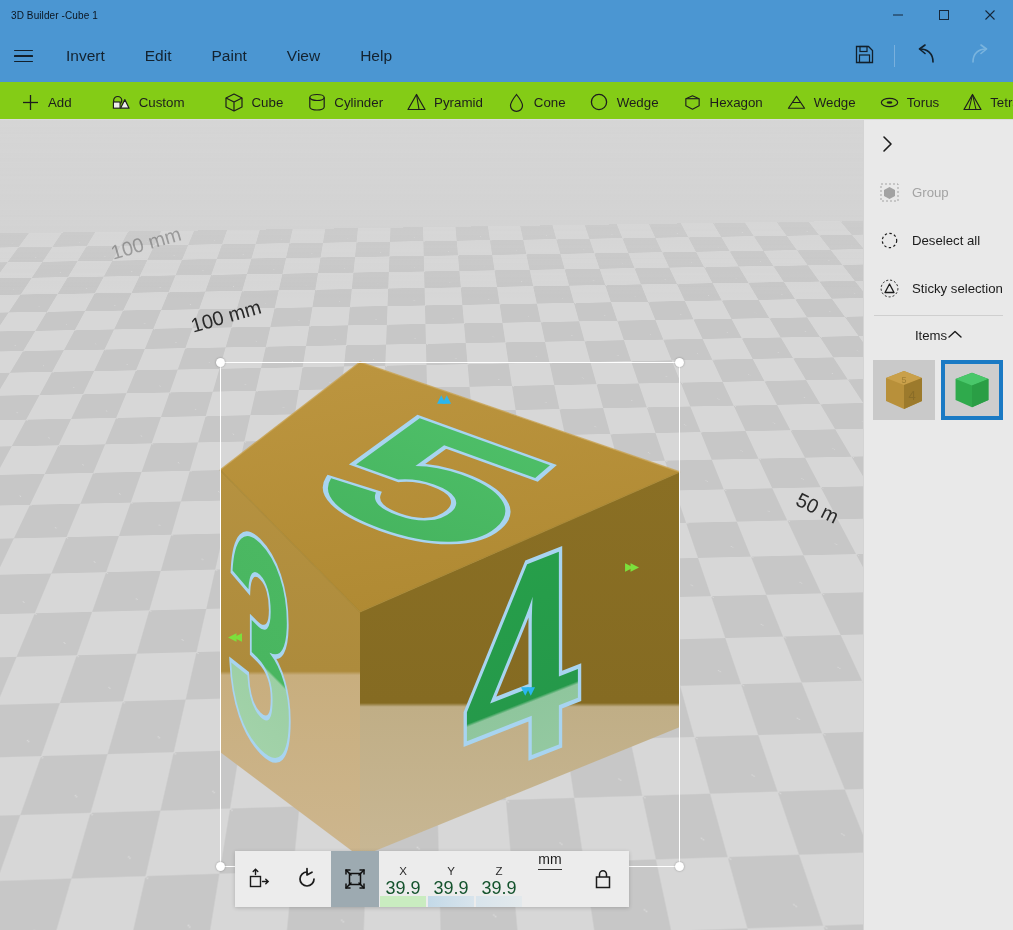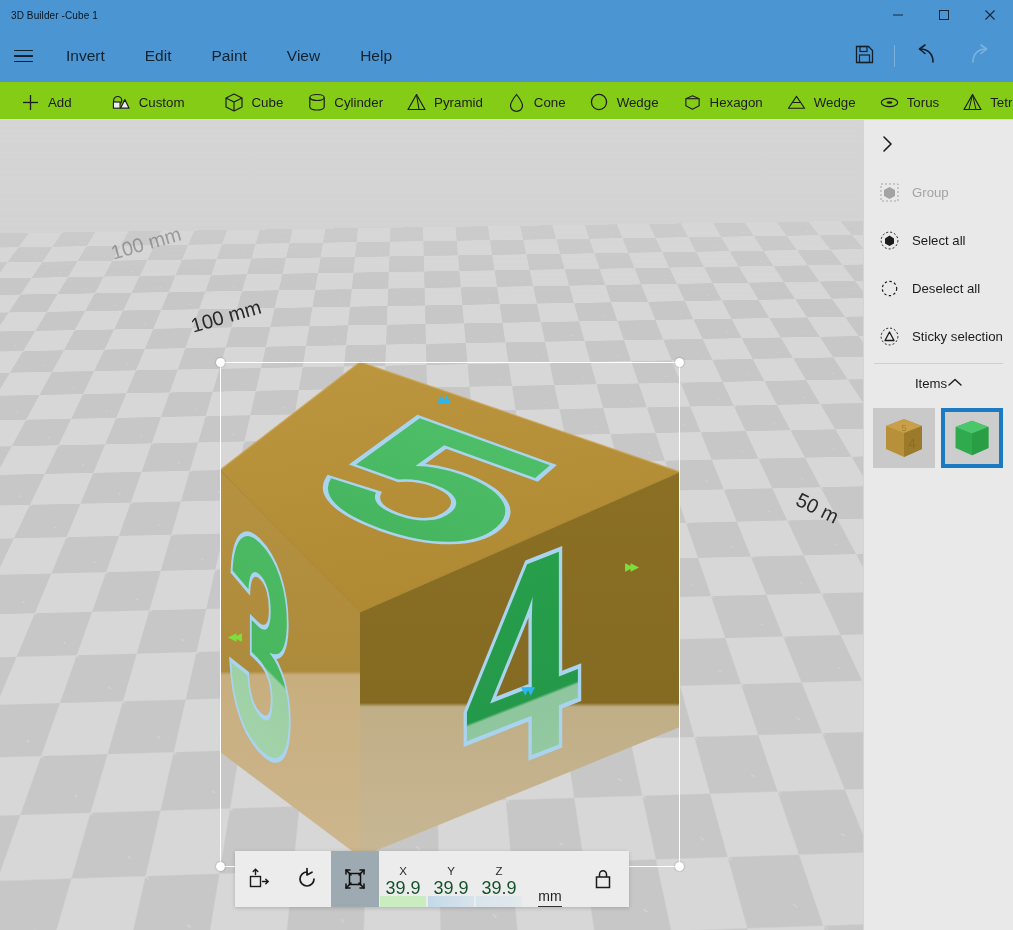--- a/index.html
+++ b/index.html
@@ -176,21 +176,21 @@
     display: flex; flex-direction: column; align-items: center; justify-content: center;
     padding-top: 2px;
   }
   .bt-axis { font-size: 11.5px; color: #2b2b2b; line-height: 15px; }
   .bt-val  { font-size: 18px; color: #14532d; line-height: 18px; }
   .bt-underline { position: absolute; left: 1px; right: 1px; bottom: 0; height: 11px; }
   .ul-x { background: #c9ecc0; }
   .ul-y { background: linear-gradient(to right, #c3d9e8, #d8e4ec); }
   .ul-z { background: linear-gradient(to right, #d8e4ec, #e3e9ec); }
   .bt-unit {
-    width: 54px; display: flex; align-items: flex-end; justify-content: center;
+    width: 54px; display: flex; align-items: flex-start; justify-content: center;
     font-size: 14px; color: #1d1d1d;
   }
   .bt-unit span { border-bottom: 1.4px solid #333; padding-bottom: 2px; }
   .bt-lock { width: 52px; display: flex; align-items: center; justify-content: center; }
 
   
   .sidebar {
     width: 150px; flex: 0 0 150px;
     background: #e9e9e9;
     border-left: 1px solid #d4d4d4;
@@ -589,29 +589,20 @@
         <span class="sb-ico">
           <svg width="19" height="19" viewBox="0 0 19 19">
             <rect x="1" y="1" width="17" height="17" fill="none" stroke="#a3a3a3" stroke-width="1" stroke-dasharray="2 2"></rect>
             <path d="M9.5,4 L15,7 V13 L9.5,16 L4,13 V7 Z" fill="#a3a3a3"></path>
           </svg>
         </span>
         <span>Group</span>
       </div>
 
 
-      <div class="sb-item">
-        <span class="sb-ico">
-          <svg width="19" height="19" viewBox="0 0 19 19">
-            <circle cx="9.5" cy="9.5" r="8.4" fill="none" stroke="#1b1b1b" stroke-width="1" stroke-dasharray="2 2"></circle>
-            <path d="M9.5,4.5 L14,7.5 V12.5 L9.5,15 L5,12.5 V7.5 Z" fill="#1b1b1b"></path>
-          </svg>
-        </span>
-        <span>Select all</span>
-      </div>
 
       <div class="sb-item">
         <span class="sb-ico">
           <svg width="19" height="19" viewBox="0 0 19 19">
             <circle cx="9.5" cy="9.5" r="7.2" fill="none" stroke="#1b1b1b" stroke-width="1.2" stroke-dasharray="2.4 2.4"></circle>
           </svg>
         </span>
         <span>Deselect all</span>
       </div>
 

